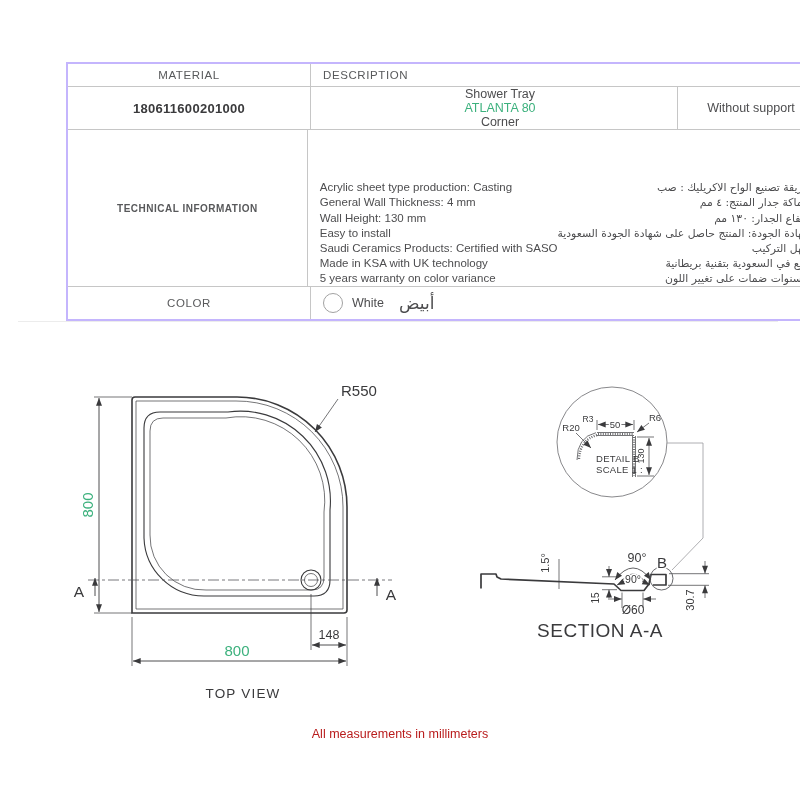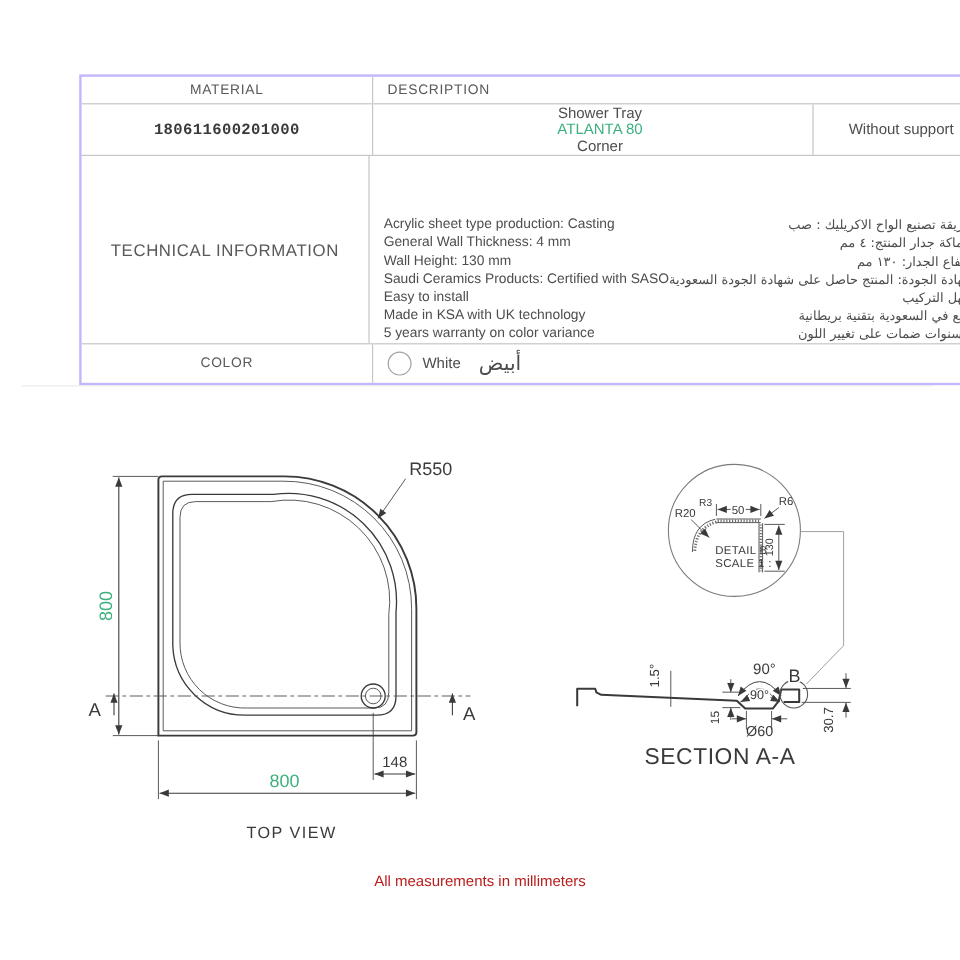--- a/index.html
+++ b/index.html
@@ -10,25 +10,25 @@
   .row{display:flex;box-sizing:border-box;}
   .row + .row{border-top:1px solid #c6c6c6;}
   .cell{box-sizing:border-box;}
   .col1{width:243px;border-right:1px solid #c6c6c6;display:flex;align-items:center;justify-content:center;}
   .col2{flex:1;display:flex;align-items:center;}
   .col3{width:147px;border-left:1px solid #c6c6c6;display:flex;align-items:center;justify-content:center;font-size:12.5px;color:#4d4d4f;}
   .header-row{height:22px;}
   .header-text{font-size:11.5px;letter-spacing:.6px;color:#58595b;}
   .header-row .col2{padding-left:12px;}
   .product-row{height:43px;}
-  .code{font-size:13px;font-weight:bold;letter-spacing:.3px;color:#3a3a3c;font-family:Liberation Mono, monospace;}
+  .code{font-size:13px;font-weight:bold;letter-spacing:.3px;color:#3a3a3c;}
   .desc{padding-left:12px;font-size:12.5px;color:#4d4d4f;flex-direction:column;}
   .green{color:#3cb17d;}
   .tech-row{height:157px;}
-  .tech-label{font-size:14px;letter-spacing:.5px;color:#58595b;text-align:left;}
+  .tech-label{font-size:10px;letter-spacing:.5px;color:#58595b;text-align:left;font-weight:bold;}
   .tech-content{padding:0 12px;display:flex;justify-content:space-between;align-items:flex-end;}
   .tech-en{font-size:11.5px;line-height:15.1px;color:#4d4d4f;white-space:nowrap;}
   .tech-ar{font-family:"DejaVu Sans",sans-serif;font-size:10.8px;line-height:15.1px;color:#4d4d4f;
            direction:rtl;text-align:right;white-space:nowrap;}
   .color-row{height:33px;}
   .color-cell{padding-left:12px;gap:9px;font-size:12.5px;color:#4d4d4f;}
   .swatch{width:18px;height:18px;border:1px solid #a2a2a2;border-radius:50%;background:#fff;display:inline-block;}
   .color-ar{font-family:"DejaVu Sans",sans-serif;font-size:17px;margin-left:6px;}
   .table-shadow{position:absolute;left:18px;top:321px;width:760px;height:1px;background:#ececec;}
   
@@ -64,22 +64,22 @@
       <div class="cell col3">Without support</div>
     </div>
 
     <div class="row tech-row">
       <div class="cell col1 tech-label">TECHNICAL INFORMATION</div>
       <div class="cell col2 tech-content">
         <div class="tech-en">
           <div>Acrylic sheet type production: Casting</div>
           <div>General Wall Thickness: 4 mm</div>
           <div>Wall Height: 130 mm</div>
+          <div>Easy to install</div>
           <div>Saudi Ceramics Products: Certified with SASO</div>
-          <div>Easy to install</div>
           <div>Made in KSA with UK technology</div>
           <div>5 years warranty on color variance</div>
         </div>
         <div class="tech-ar" dir="rtl">
           <div>طريقة تصنيع الواح الاكريليك : صب</div>
           <div>سماكة جدار المنتج: ٤ مم</div>
           <div>ارتفاع الجدار: ١٣٠ مم</div>
           <div>شهادة الجودة: المنتج حاصل على شهادة الجودة السعودية</div>
           <div>سهل التركيب</div>
           <div>صنع في السعودية بتقنية بريطانية</div>

